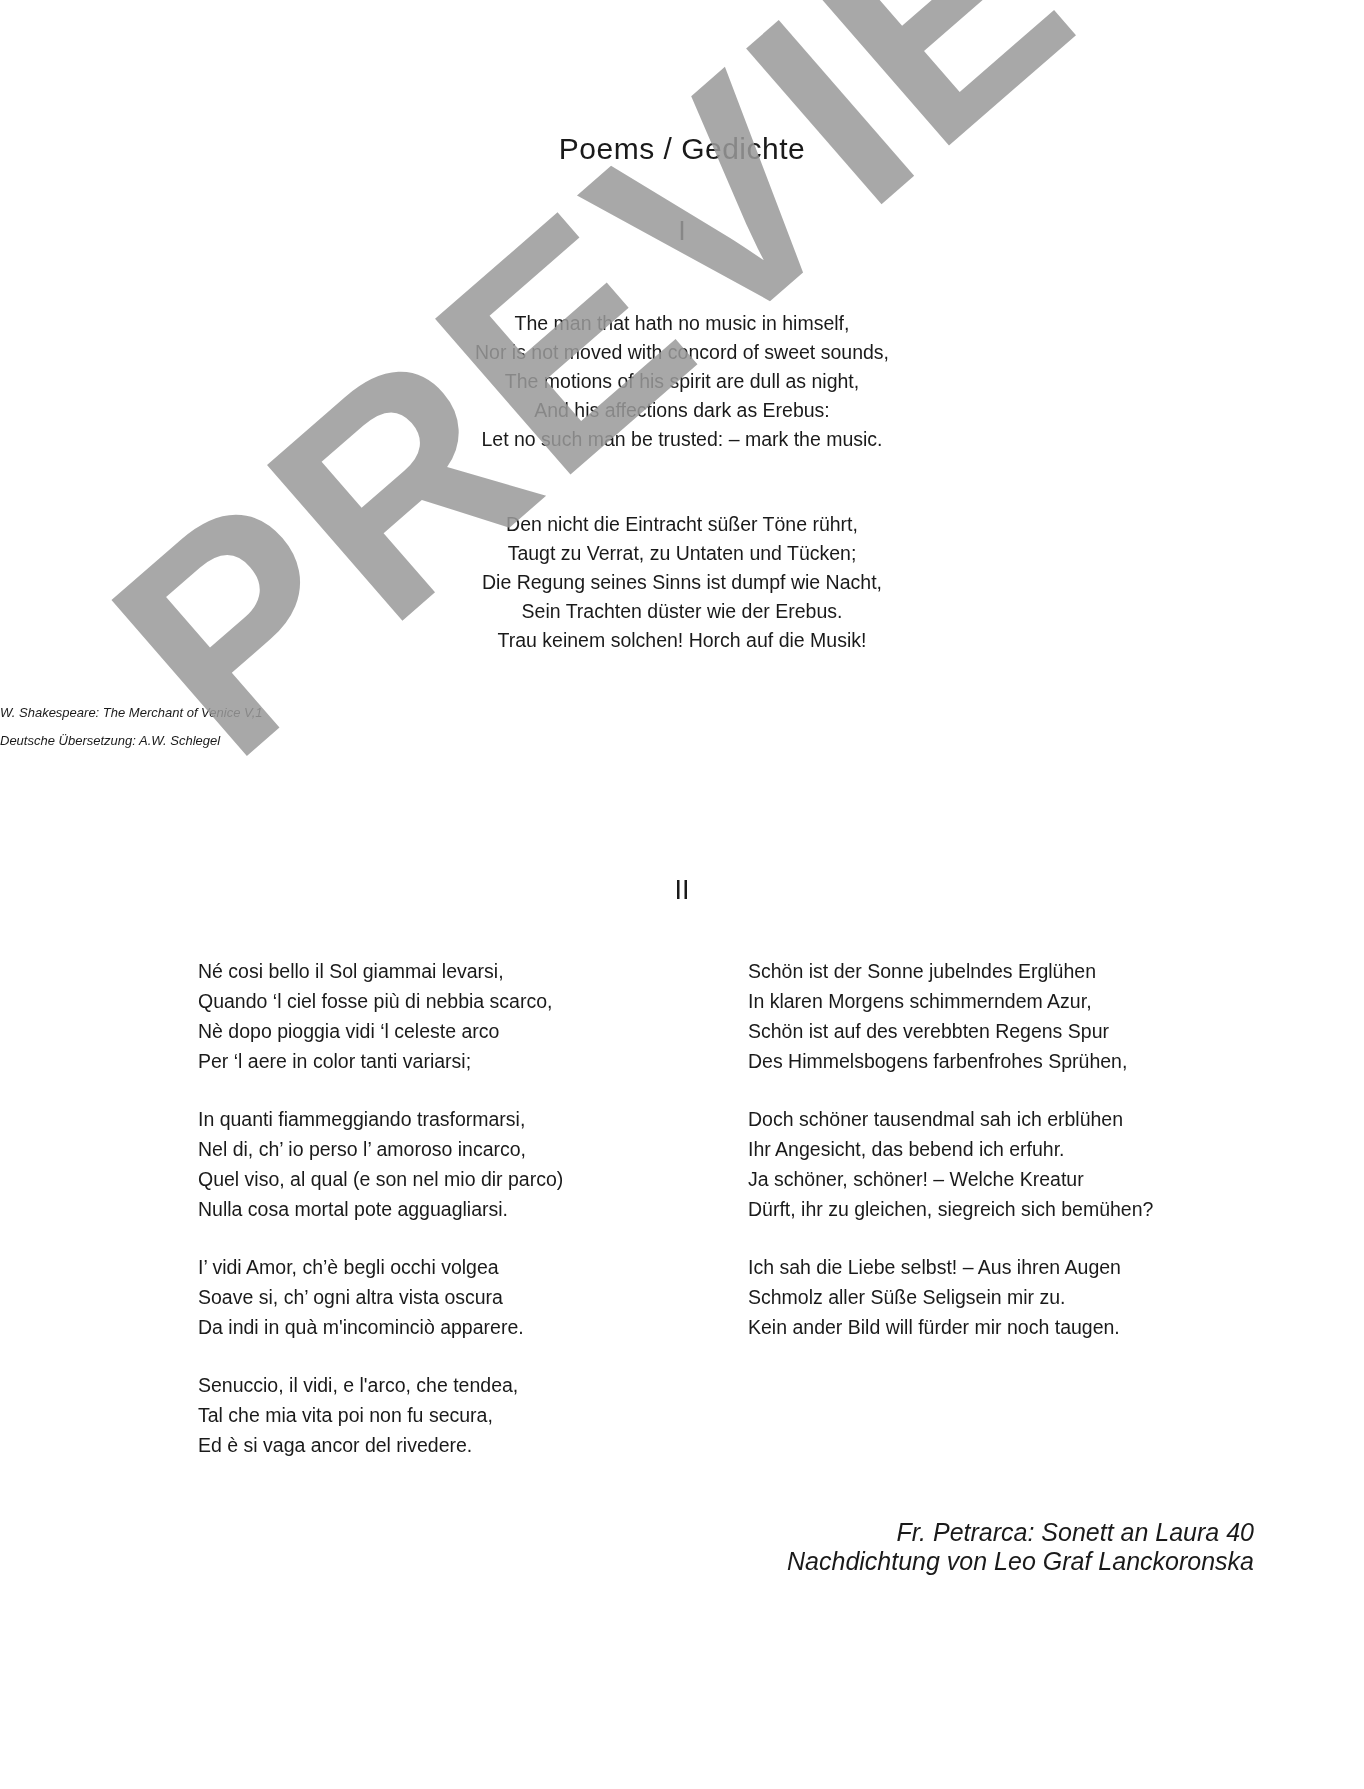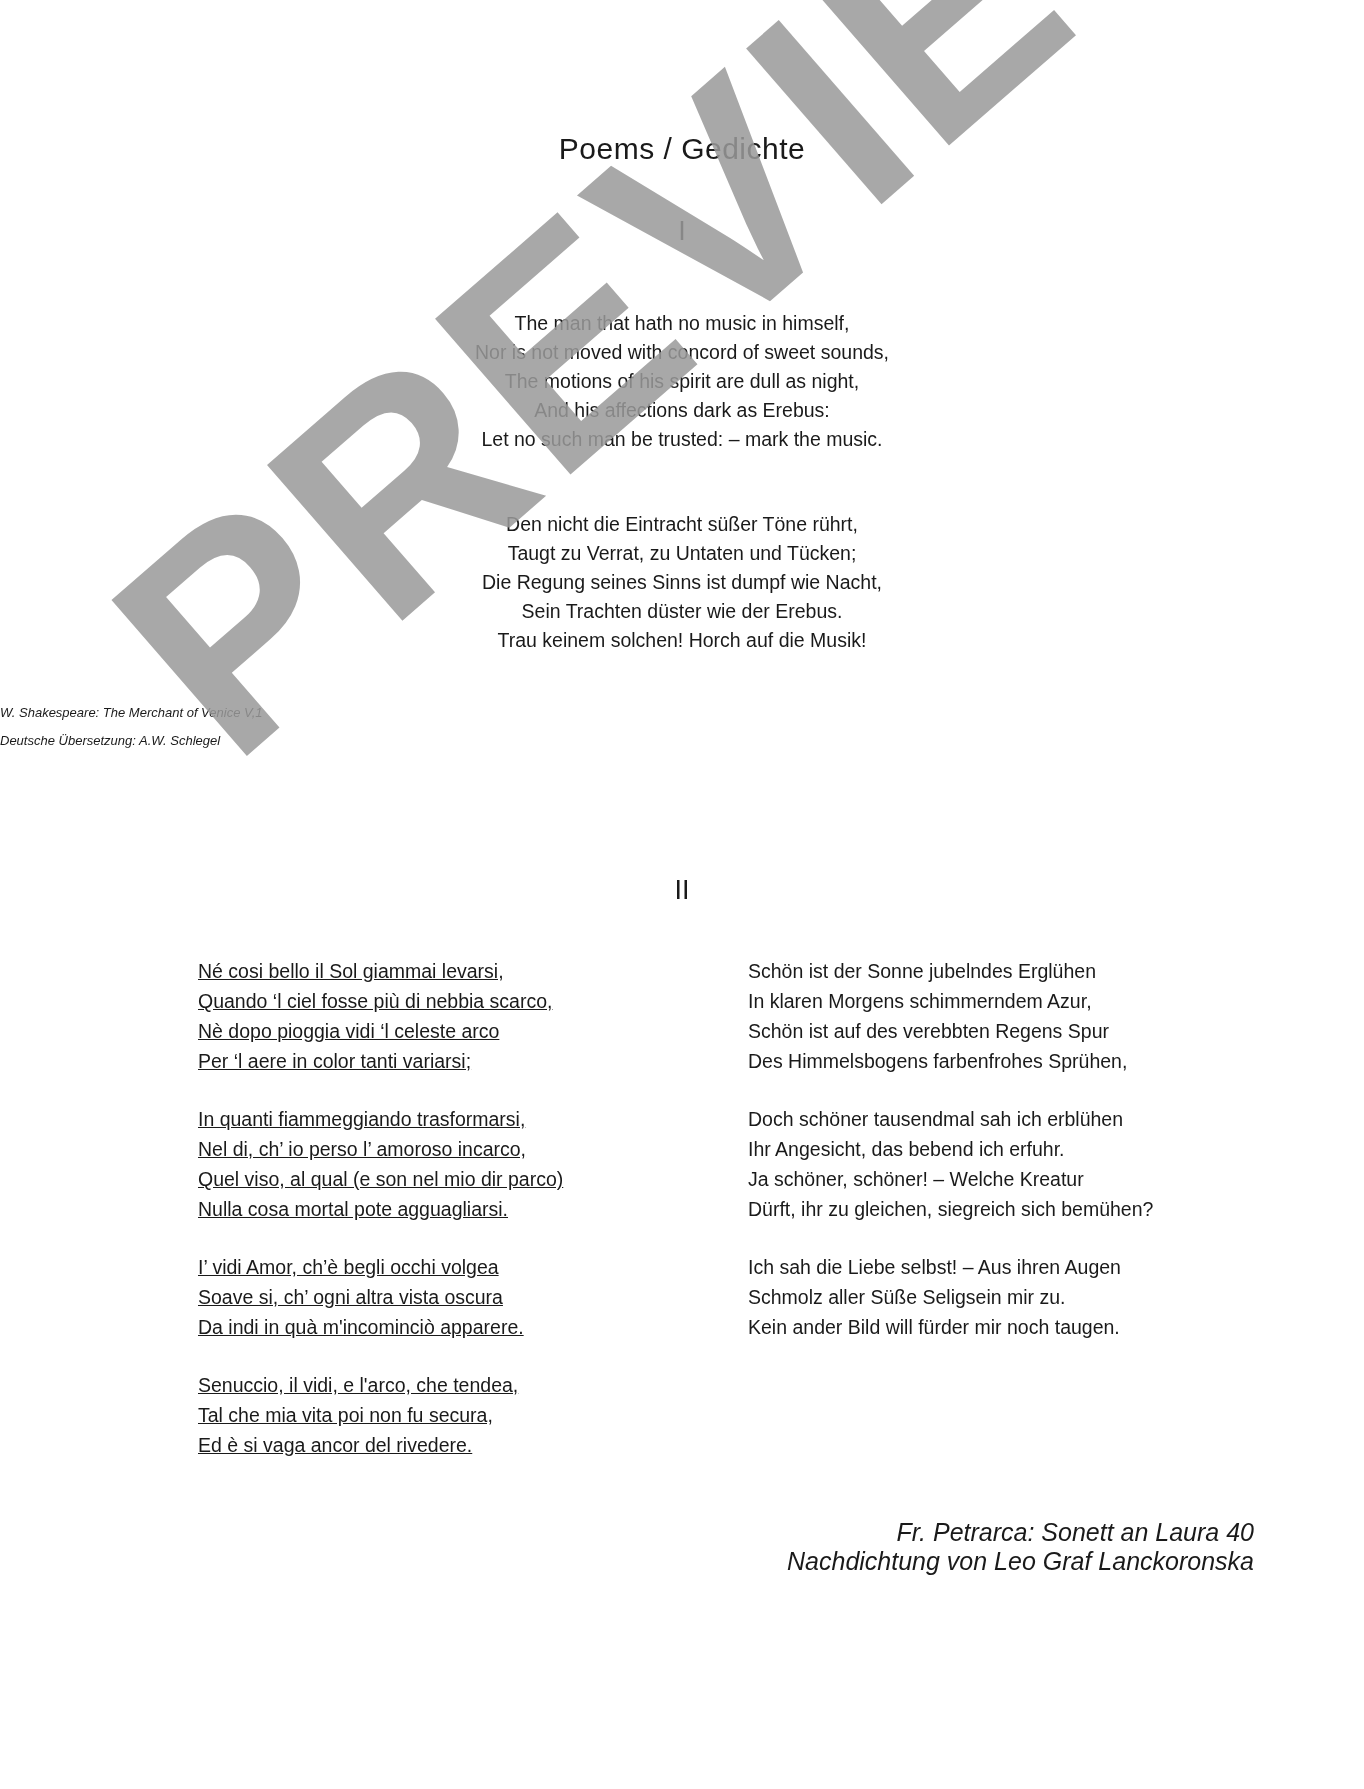--- a/index.html
+++ b/index.html
@@ -83,21 +83,21 @@
     padding-top: 50px;
     padding-left: 198px;
     padding-right: 110px;
     gap: 0;
   }
   .col {
     flex: 0 0 auto;
     font-size: 19.5px;
     line-height: 30px;
   }
-  .col-left { width: 550px; text-decoration: underline; }
+  .col-left { width: 550px; }
   .col-right { width: 506px; }
   .stanza {
     margin: 0 0 28px 0;
   }
   .stanza:last-child { margin-bottom: 0; }
   .line { white-space: pre; }
   .final-attribution {
     text-align: right;
     font-style: italic;
     font-size: 25px;

